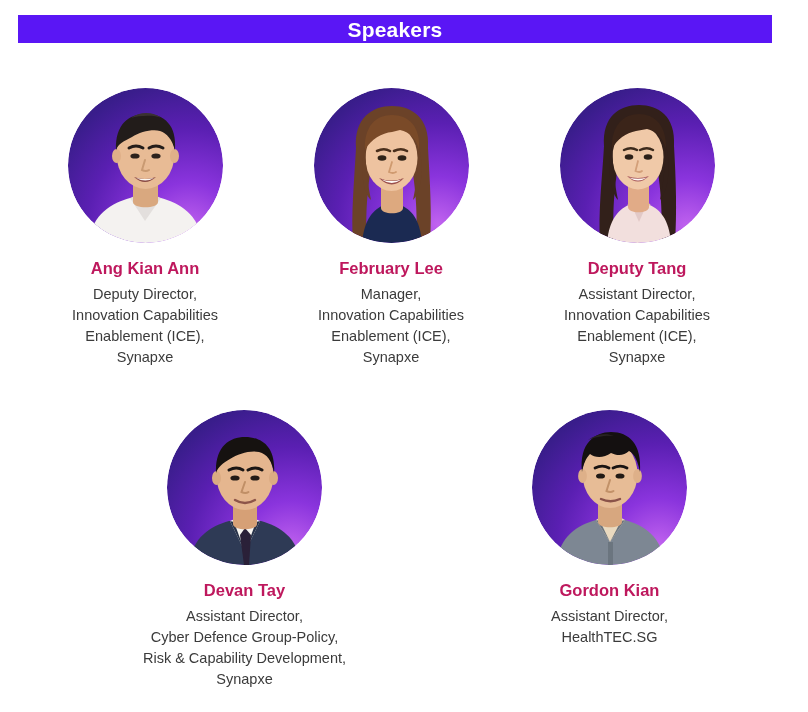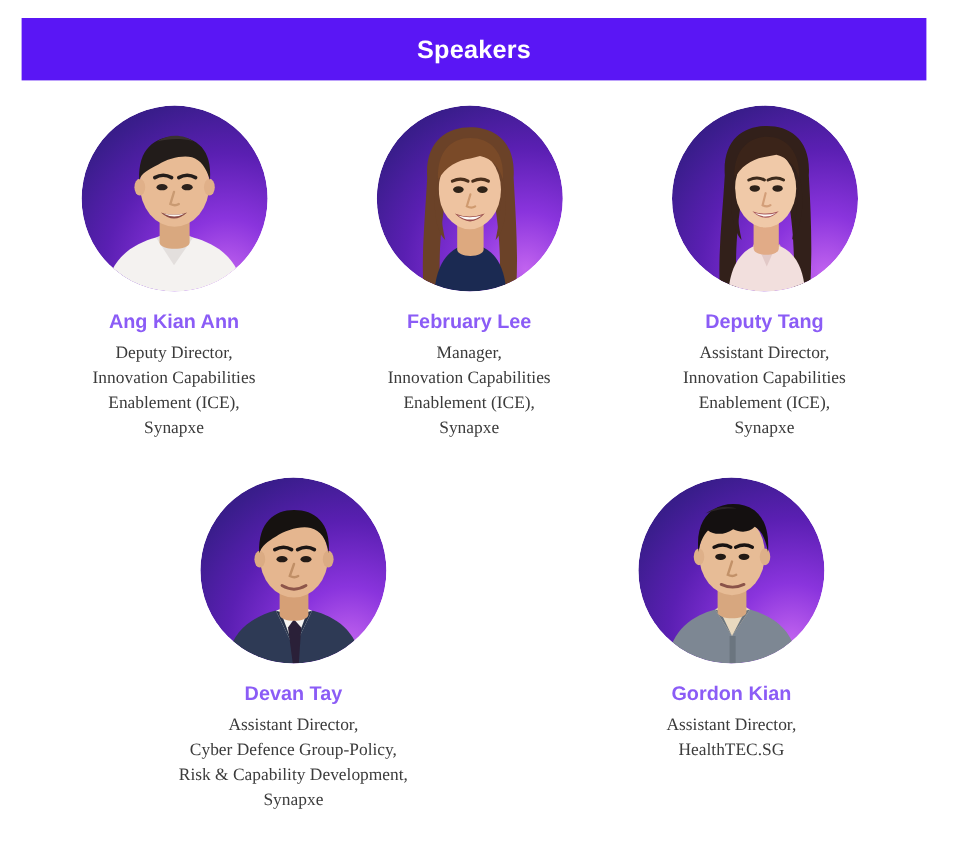--- a/index.html
+++ b/index.html
@@ -22,21 +22,21 @@
     position: relative;
     background: #ffffff;
   }
 
   
   .header-bar {
     position: absolute;
     left: 18px;
     top: 15px;
     width: 754px;
-    height: 52px;
+    height: 28px;
     background: #5a16f5;
     display: flex;
     align-items: center;
     justify-content: center;
     box-sizing: border-box;
   }
   .header-title {
     color: #ffffff;
     font-size: 21px;
     font-weight: bold;
@@ -45,21 +45,21 @@
   }
 
   
   .row {
     position: absolute;
     display: flex;
     width: 808px;
     left: 0;
   }
   .row-1 { top: 88px; justify-content: flex-start; padding-left: 22px; box-sizing: border-box; }
-  .row-2 { top: 398px; justify-content: flex-start; padding-left: 62px; box-sizing: border-box; }
+  .row-2 { top: 410px; justify-content: flex-start; padding-left: 62px; box-sizing: border-box; }
 
   .speaker-card {
     width: 246px;
     display: flex;
     flex-direction: column;
     align-items: center;
   }
   .row-2 .speaker-card { width: 365px; }
 
   
@@ -83,32 +83,31 @@
     width: 155px;
     height: 155px;
     display: block;
   }
 
   
   .speaker-name {
     margin-top: 16px;
     font-size: 16.5px;
     font-weight: bold;
-    color: #8b5cf6;
+    color: #be185d;
     text-align: right;
     line-height: 1.2;
   }
   .speaker-role {
     margin-top: 5px;
     font-size: 14.5px;
     color: #3b3b3b;
     text-align: center;
     line-height: 1.45;
     white-space: pre-line;
-    font-family: Liberation Serif, serif;
   }
 </style>
 </head>
 <body>
 
 <div id="page">
 
   <div class="header-bar">
     <div class="header-title">Speakers</div>
   </div>

